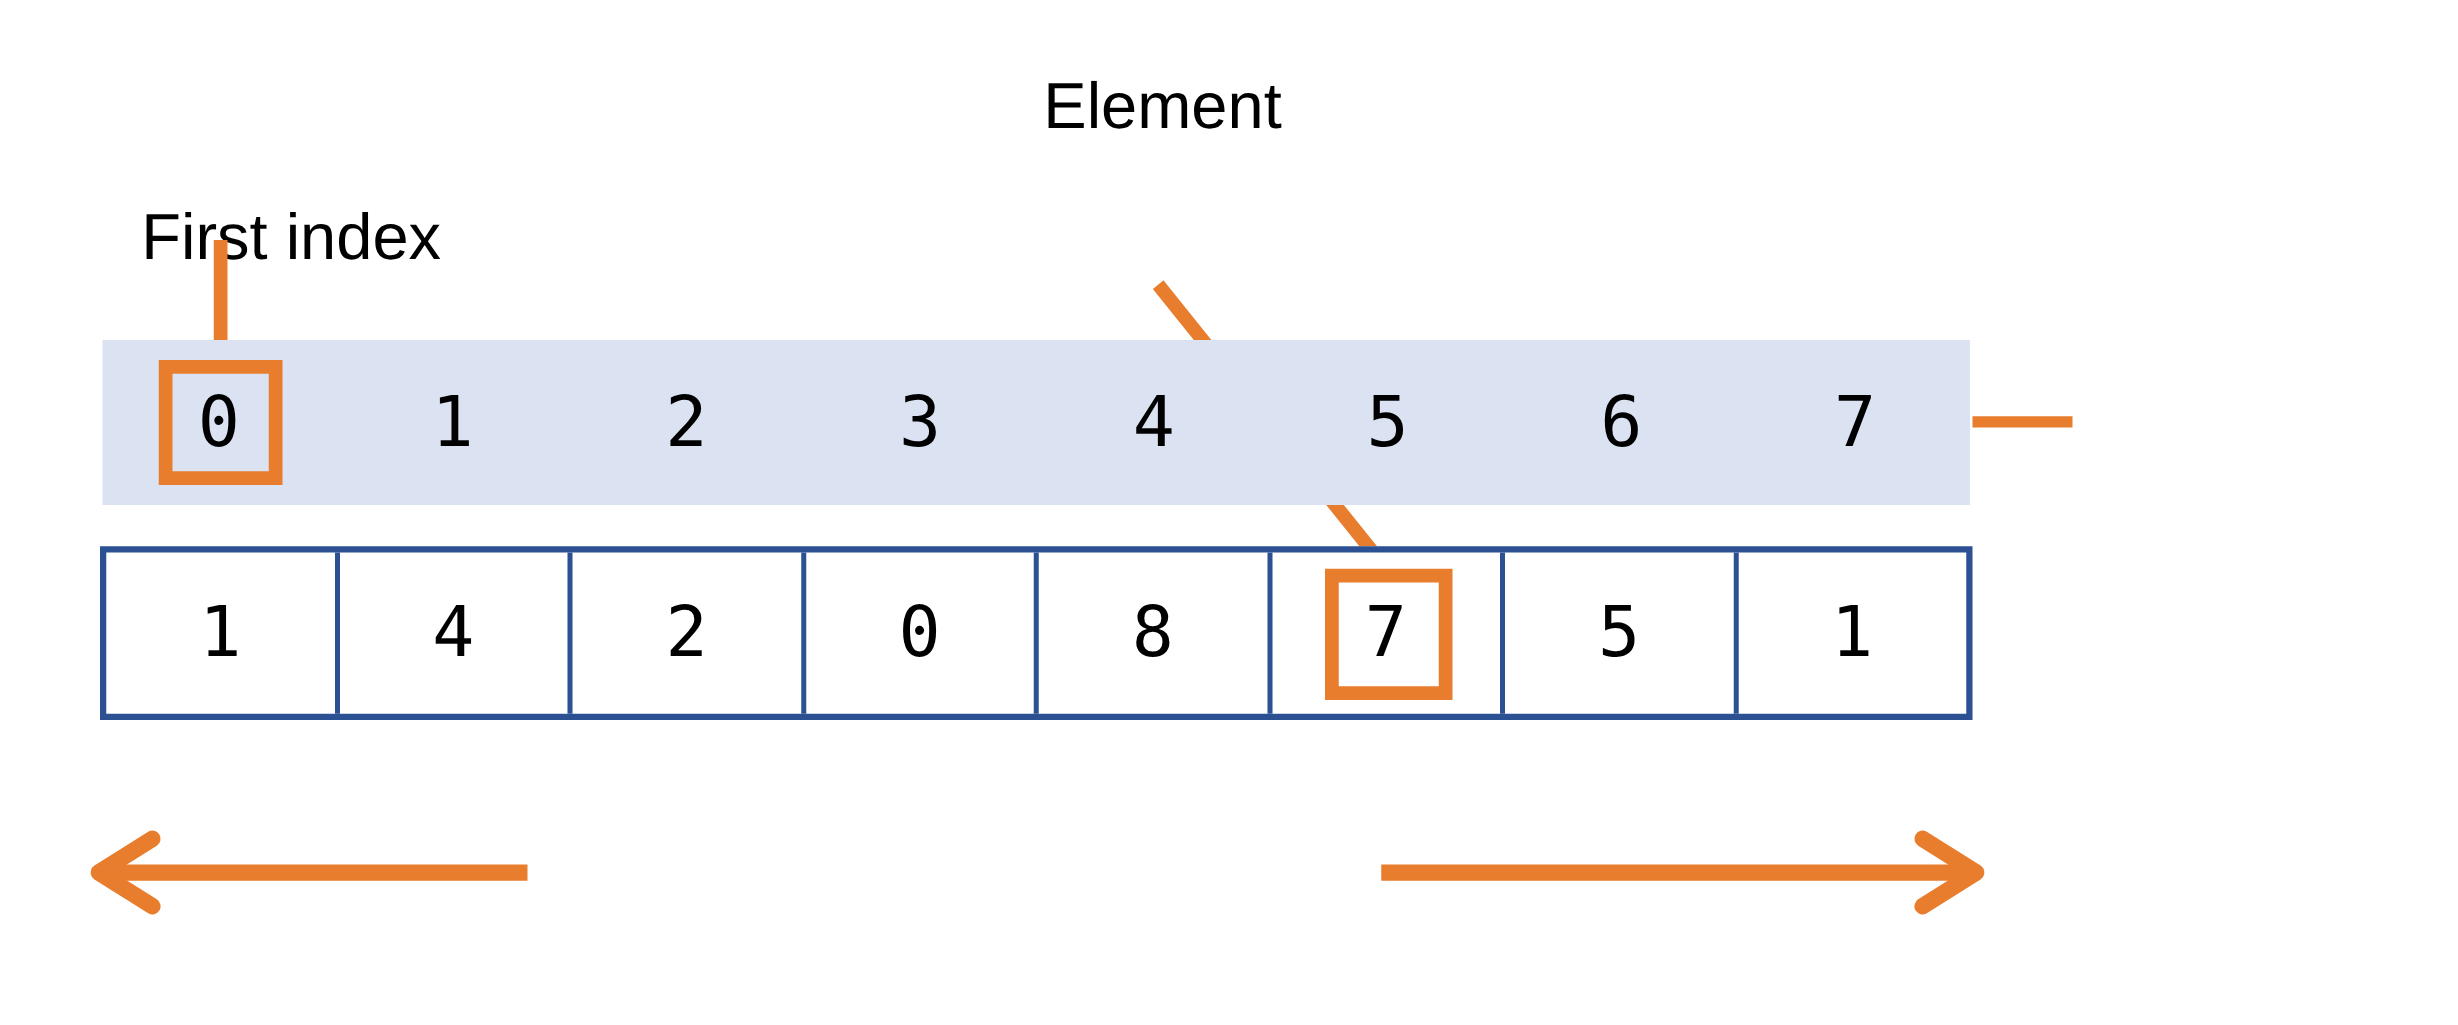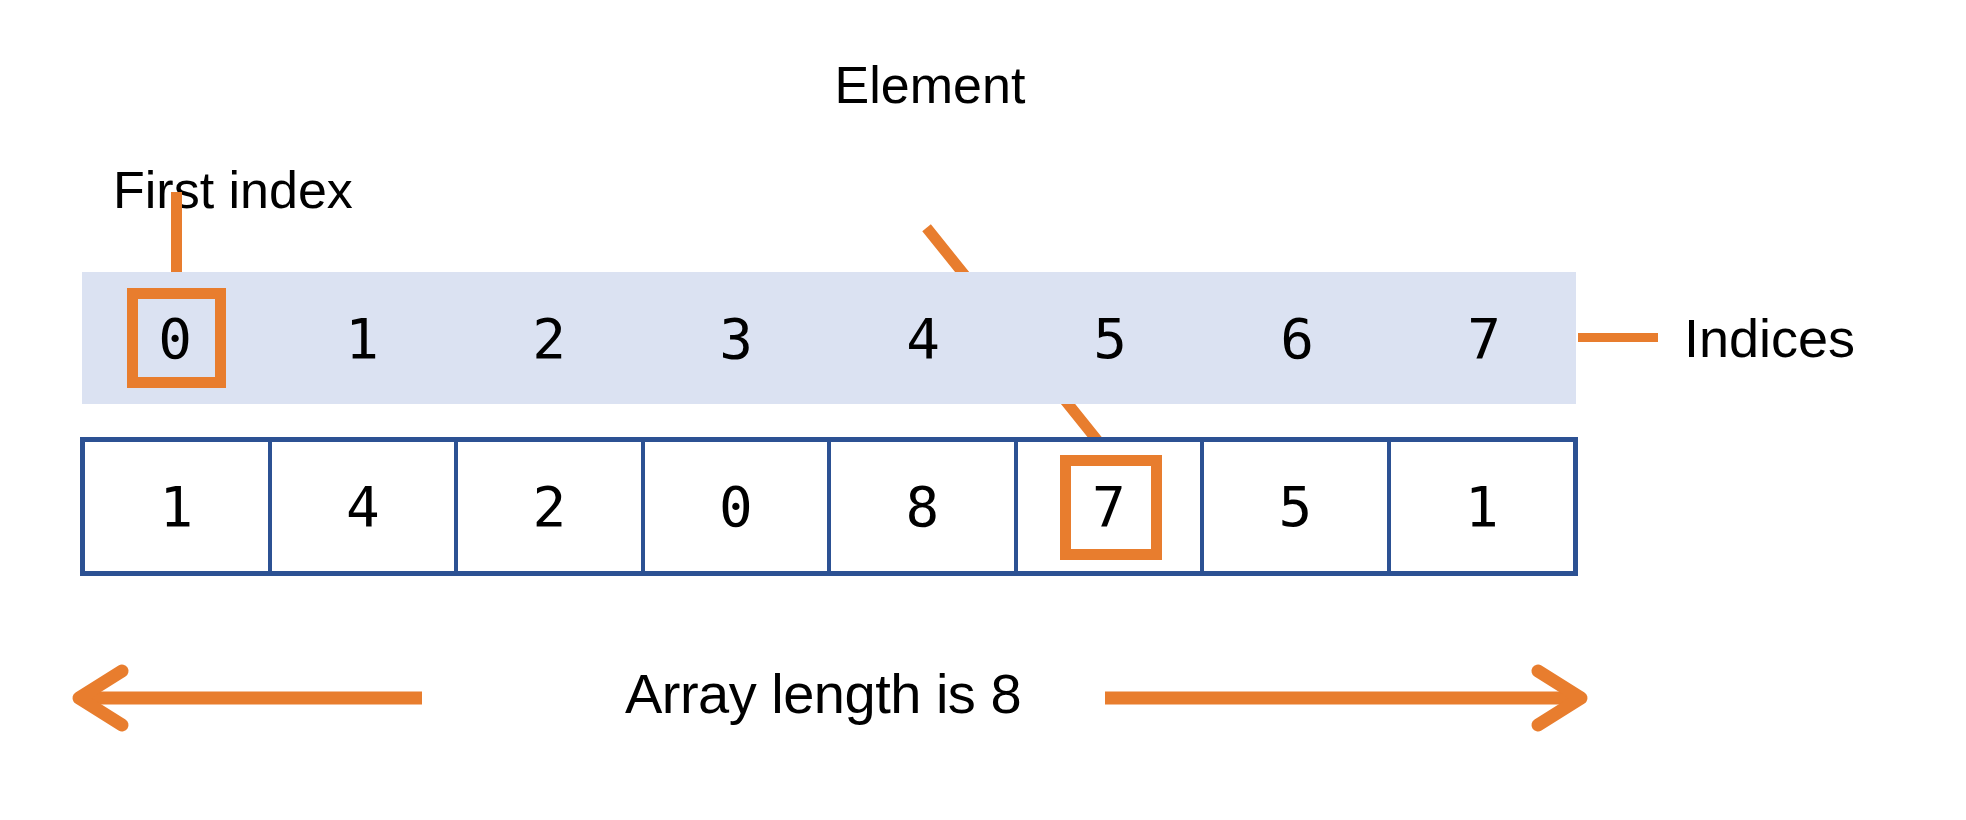--- a/index.html
+++ b/index.html
@@ -188,21 +188,20 @@
     <div class="index-cell" style="left:748px">4</div>
     <div class="index-cell" style="left:935px">5</div>
     <div class="index-cell" style="left:1122px">6</div>
     <div class="index-cell" style="left:1309px">7</div>
   </div>
 
   <div class="highlight-box" id="highlight-index-0"></div>
 
   <div id="connector-indices-dash"></div>
 
-  <div class="label" id="label-indices">Indices</div>
 
   <div id="array-row">
     <div class="array-cell">1</div>
     <div class="array-cell">4</div>
     <div class="array-cell">2</div>
     <div class="array-cell">0</div>
     <div class="array-cell">8</div>
     <div class="array-cell">7</div>
     <div class="array-cell">5</div>
     <div class="array-cell">1</div>
@@ -212,15 +211,14 @@
 
   <svg id="length-arrow-svg" viewBox="0 0 1540 90" xmlns="http://www.w3.org/2000/svg">
 
     <line x1="30" y1="43" x2="362" y2="43" stroke="#e87d2e" stroke-width="13" stroke-linecap="butt"></line>
     <polyline points="62,16 19,43 62,70" fill="none" stroke="#e87d2e" stroke-width="13" stroke-linecap="round" stroke-linejoin="round"></polyline>
 
     <line x1="1045" y1="43" x2="1510" y2="43" stroke="#e87d2e" stroke-width="13" stroke-linecap="butt"></line>
     <polyline points="1478,16 1521,43 1478,70" fill="none" stroke="#e87d2e" stroke-width="13" stroke-linecap="round" stroke-linejoin="round"></polyline>
   </svg>
 
-  <div class="label" id="label-array-length">Array length is 8</div>
 
 </div>
 
 </body></html>

